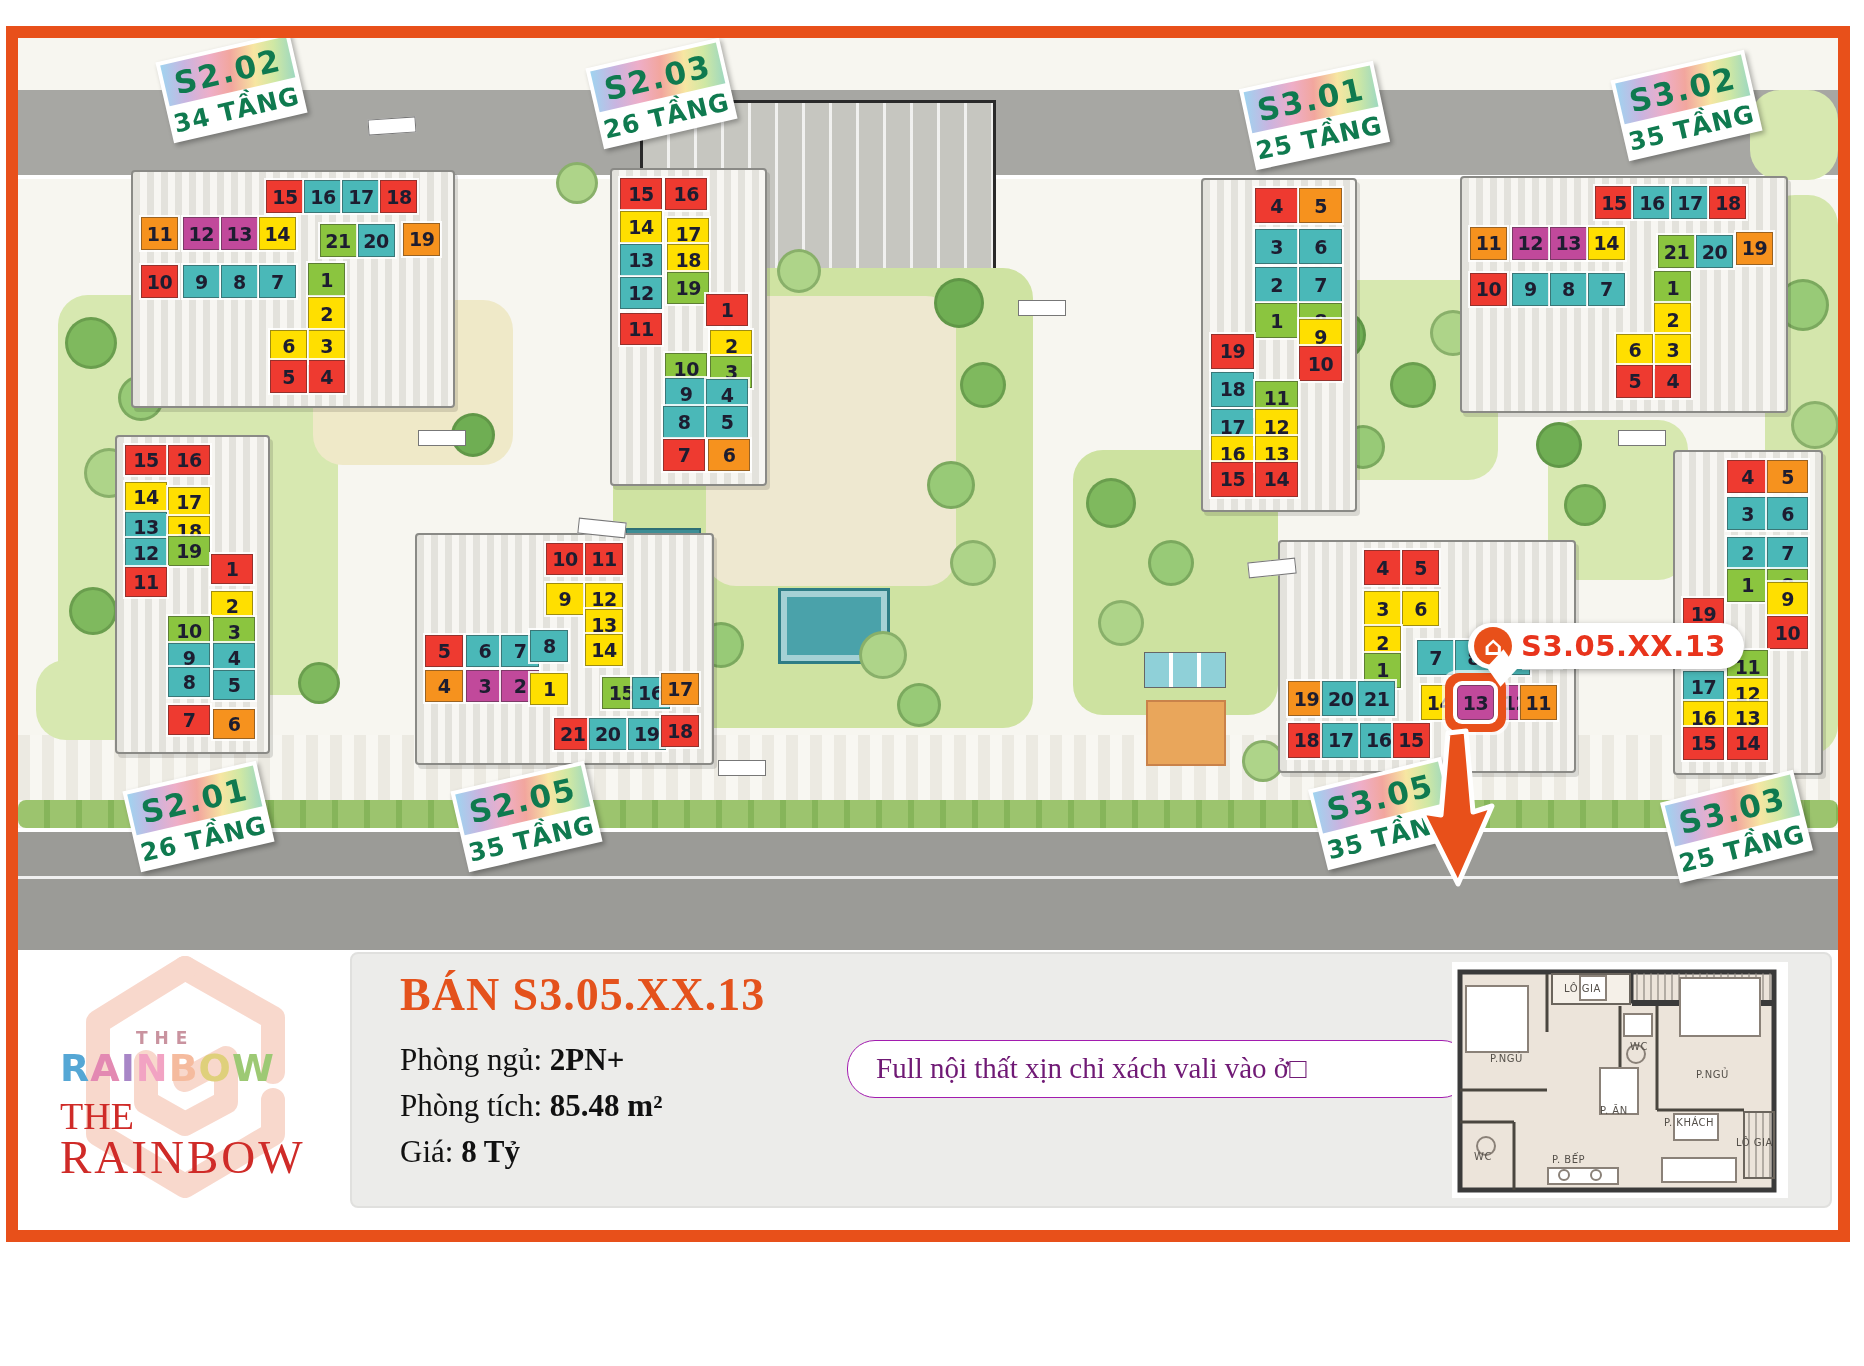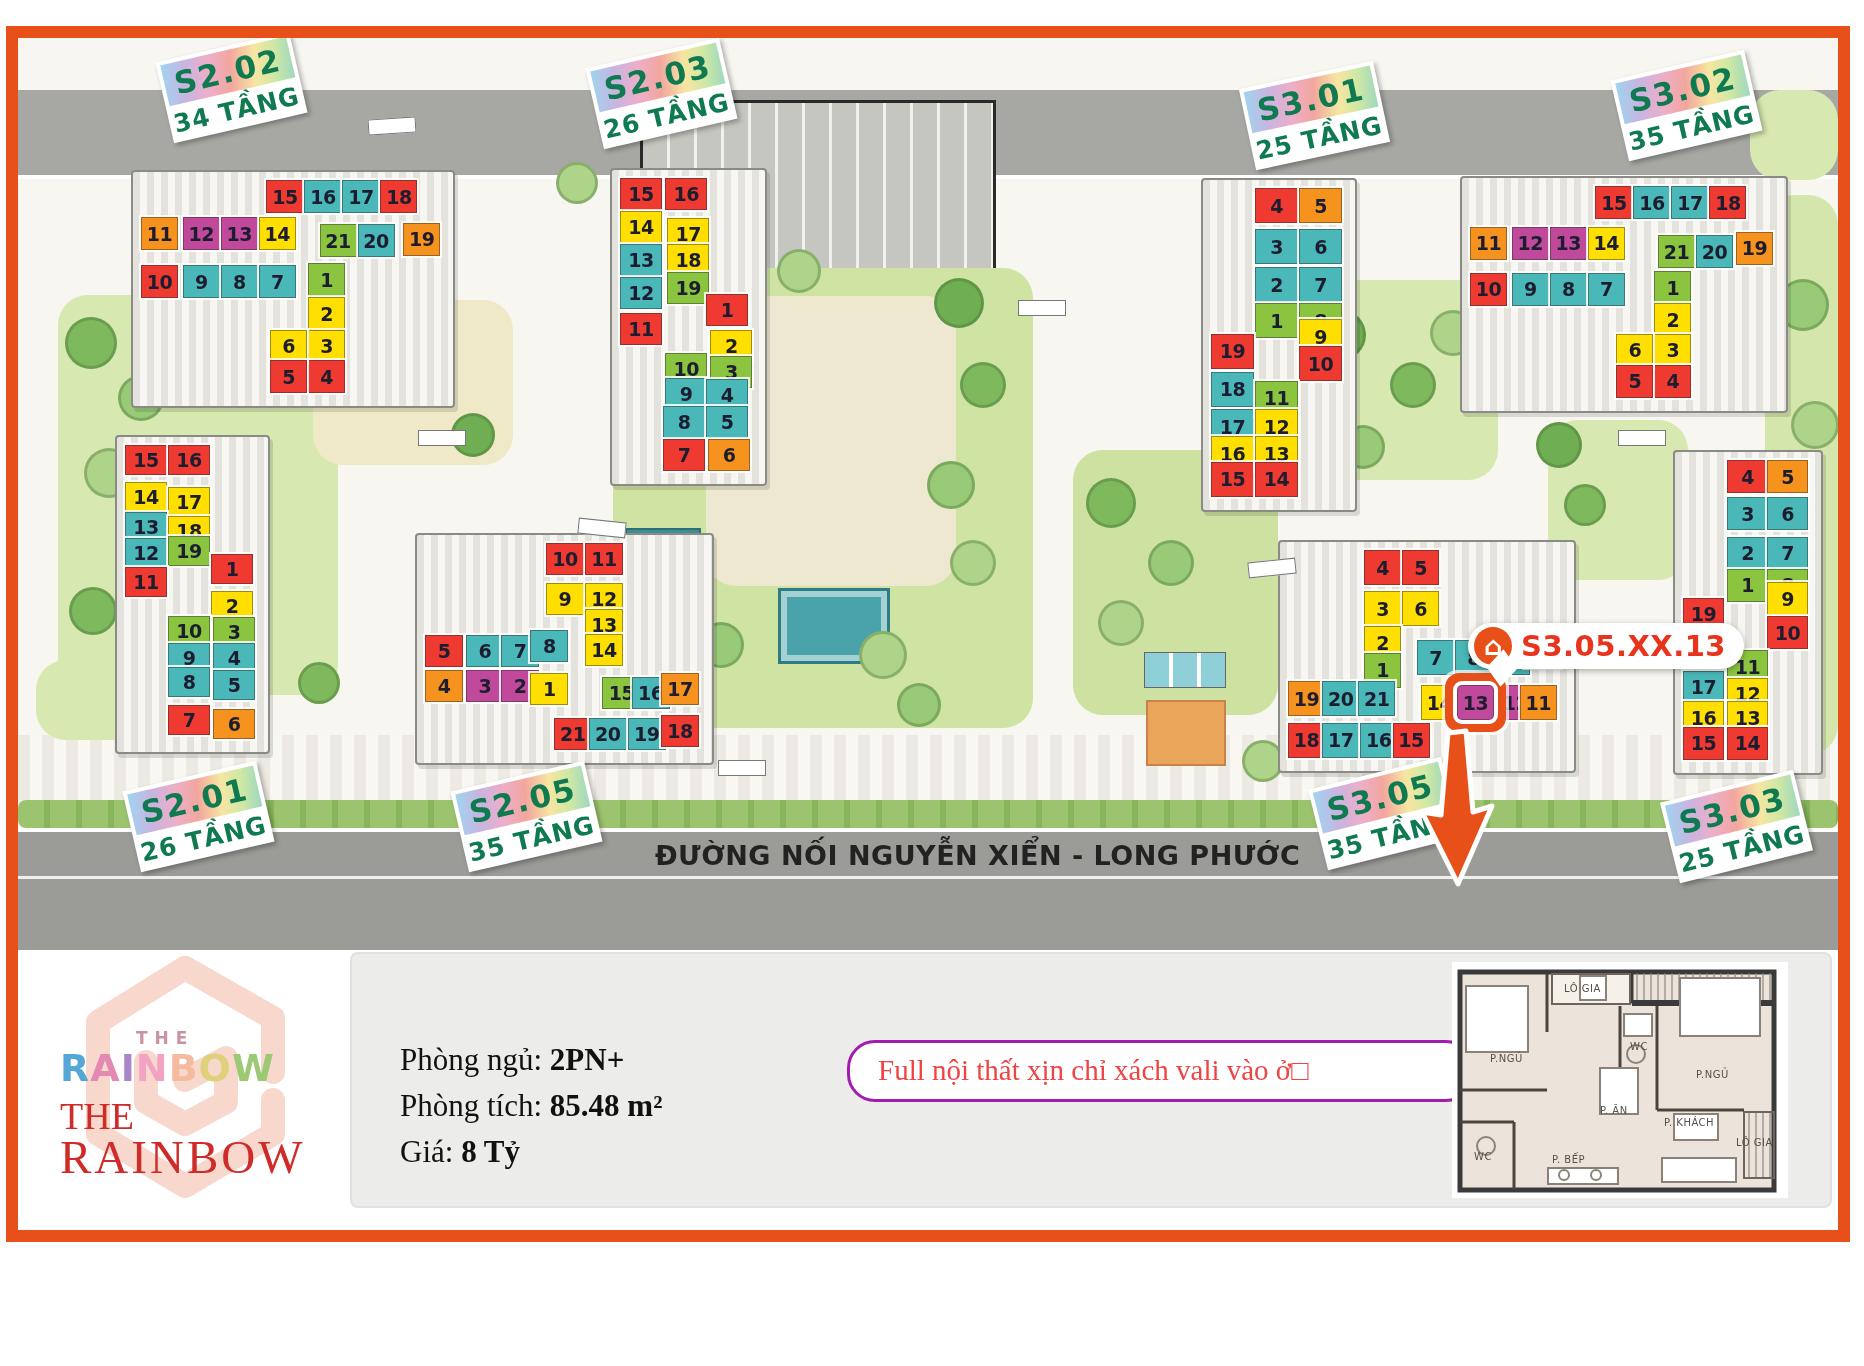--- a/index.html
+++ b/index.html
@@ -60,43 +60,42 @@
   .logo-rainbow{position:absolute;left:2px;top:94px;font-size:38px;font-weight:800;letter-spacing:1px;}
   .logo-the-red{position:absolute;left:2px;top:142px;font-family:"Liberation Serif",serif;font-size:38px;color:#cf2b28;}
   .logo-rainbow-red{position:absolute;left:2px;top:178px;font-family:"Liberation Serif",serif;font-size:47px;
         color:#cf2b28;letter-spacing:3px;}
   .card{position:absolute;left:332px;top:2px;width:1478px;height:252px;background:#ececea;
         border:2px solid #e0e0de;border-radius:8px;}
   .card-title{position:absolute;left:48px;top:14px;font-family:"Liberation Serif",serif;font-weight:bold;
         font-size:46px;color:#e4521c;letter-spacing:1px;}
   .field{position:absolute;left:48px;font-family:"Liberation Serif",serif;font-size:31px;color:#111;}
   .fvalue{font-weight:bold;}
-  .note-pill{position:absolute;left:495px;top:86px;width:565px;height:56px;background:#fff;border:3px solid #a21caf;
-        border-radius:28px;font-family:"Liberation Serif",serif;font-size:29px;color:#ef4444;
+  .note-pill{position:absolute;left:495px;top:86px;width:565px;height:56px;background:#fff;border:1px solid #a21caf;
+        border-radius:28px;font-family:"Liberation Serif",serif;font-size:29px;color:#701a75;
         line-height:54px;padding:0 28px;white-space:nowrap;overflow:hidden;}
   .floorplan-wrap{position:absolute;left:1100px;top:8px;width:336px;height:236px;background:#fff;}
   .fp-label{font-size:10px;fill:#55504a;font-family:"DejaVu Sans",sans-serif;letter-spacing:.5px;}
 </style>
 </head>
 <body>
 
 <div class="page">
 
   <div class="map" id="map">
     <div class="road-top"></div>
     <div class="parking"></div>
 
     <div class="pool">
         <i></i>
       </div>
     <div class="walkband"></div>
     <div class="hedge"></div>
     <div class="road-bottom"></div>
     <div class="road-line"></div>
-    <div class="road-label">ĐƯỜNG NỐI NGUYỄN XIỂN - LONG PHƯỚC</div>
 
     <div class="callout">
       <span class="callout-icon">⌂</span>
       <span class="callout-text">S3.05.XX.13</span>
     </div>
   <div class="patch" style="left: 40px; top: 257px; width: 280px; height: 400px; background: rgb(215, 232, 176);"></div>
       <div class="patch" style="left: 295px; top: 262px; width: 200px; height: 165px; background: rgb(239, 233, 200);"></div>
       <div class="patch" style="left: 595px; top: 230px; width: 420px; height: 460px; background: rgb(207, 227, 162);"></div>
       <div class="patch" style="left: 688px; top: 258px; width: 250px; height: 290px; background: rgb(238, 232, 208);"></div>
       <div class="patch" style="left: 1055px; top: 412px; width: 205px; height: 265px; background: rgb(205, 226, 160);"></div>
@@ -372,20 +371,21 @@
           <path d="M117 128 L158 106 L158 150 L117 172 L78 150 L78 110"></path>
         </g>
       </svg>
       <div class="logo-the-sm">THE</div>
       <div class="logo-rainbow" id="logoRainbow"><span style="color: rgb(85, 167, 213);">R</span><span style="color: rgb(227, 137, 178);">A</span><span style="color: rgb(168, 134, 199);">I</span><span style="color: rgb(242, 163, 195);">N</span><span style="color: rgb(245, 187, 158);">B</span><span style="color: rgb(223, 208, 123);">O</span><span style="color: rgb(157, 201, 116);">W</span></div>
       <div class="logo-the-red">THE</div>
       <div class="logo-rainbow-red">RAINBOW</div>
     </div>
 
     <div class="card">
+      <div class="card-title">BÁN S3.05.XX.13</div>
       <div class="field" style="top:88px">
         <span class="flabel">Phòng ngủ: </span><span class="fvalue">2PN+</span>
       </div>
       <div class="field" style="top:134px">
         <span class="flabel">Phòng tích: </span><span class="fvalue">85.48 m²</span>
       </div>
       <div class="field" style="top:180px">
         <span class="flabel">Giá: </span><span class="fvalue">8 Tỷ</span>
       </div>
       <div class="note-pill">Full nội thất xịn chỉ xách vali vào ở□</div>

